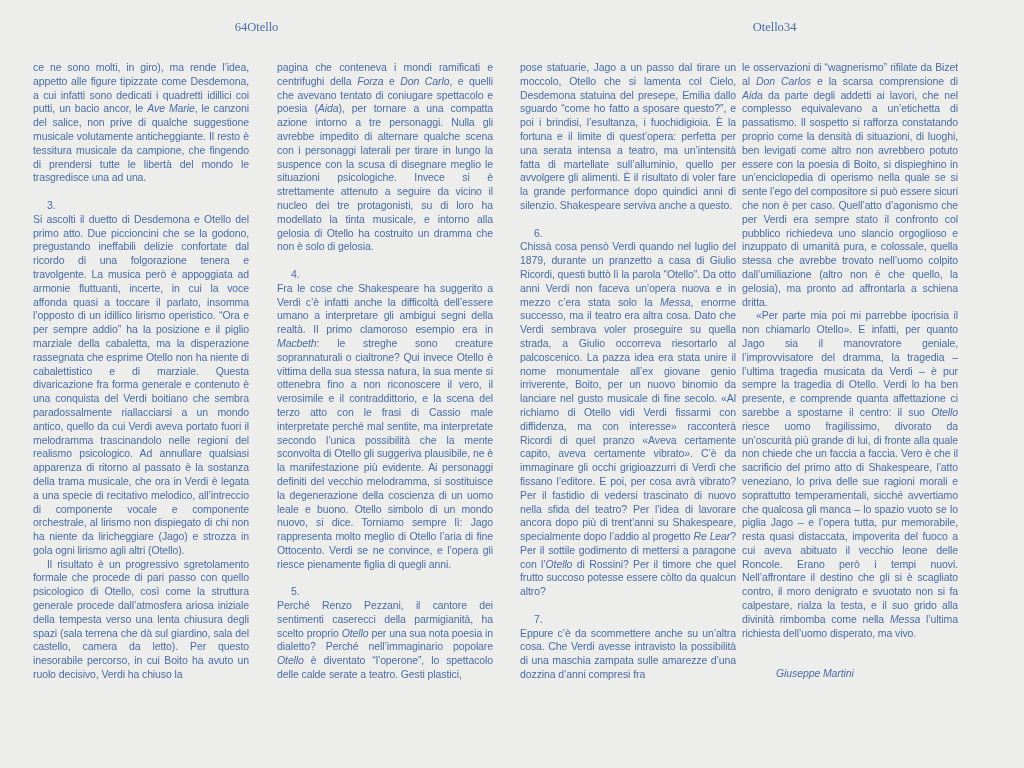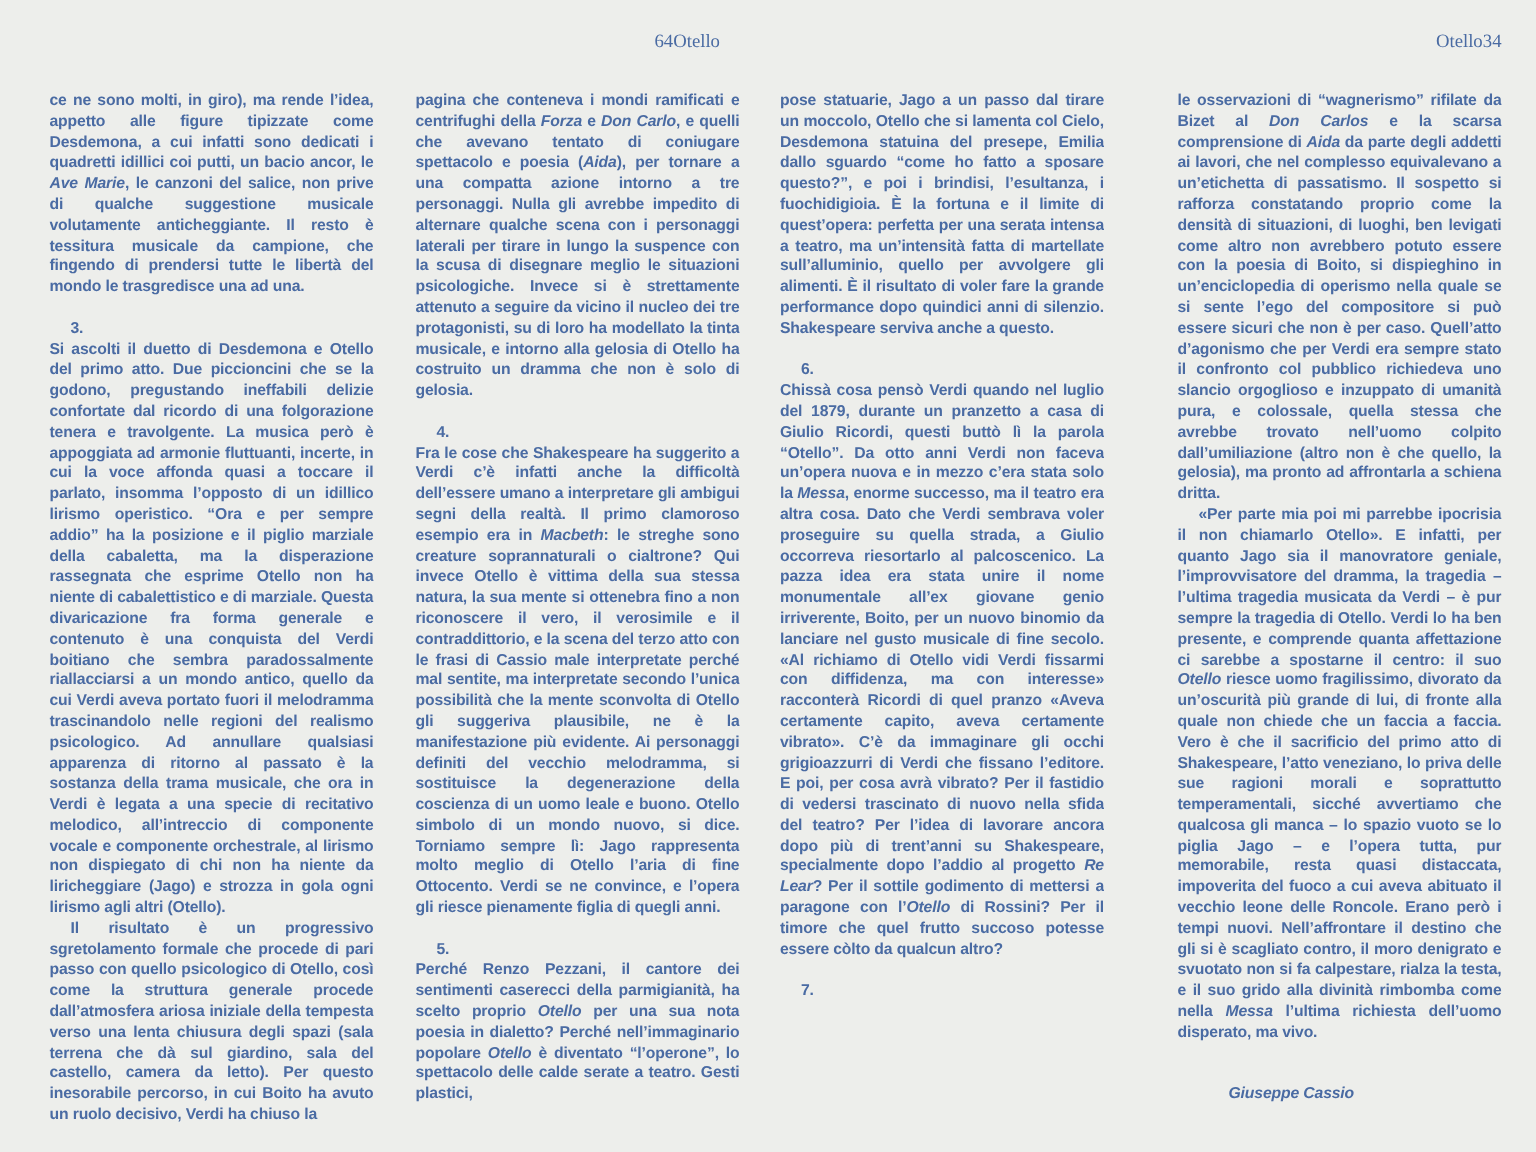--- a/index.html
+++ b/index.html
@@ -15,47 +15,46 @@
     font-family: "Liberation Sans", sans-serif;
   }
   .spread {
     position: absolute;
     inset: 0;
   }
   .page-header {
     position: absolute;
     top: 20px;
     display: flex;
-    justify-content: flex-end;
+    justify-content: center;
     font-family: "Liberation Serif", serif;
     font-size: 12.5px;
     line-height: 14px;
     color: #4a6ba3;
   }
   .page-header.left  { left: 33px;  width: 447px; }
   .page-header.right { left: 548px; width: 453px; }
   .col {
     position: absolute;
     top: 61px;
     width: 216px;
     height: 708px;
     overflow: hidden;
     color: #4a6ba3;
     font-size: 10.5px;
     line-height: 13.8px;
     letter-spacing: -0.1px;
     text-align: justify;
     hyphens: auto;
-    font-weight: bold;
     -webkit-hyphens: auto;
   }
   .col-1 { left: 33px; }
   .col-2 { left: 277px; }
   .col-3 { left: 520px; }
-  .col-4 { left: 785px; }
+  .col-4 { left: 742px; }
   .col p { margin: 0; }
   .blk-cont     { text-indent: 0; }
   .blk-para     { text-indent: 14px; }
   .blk-section  { text-indent: 14px; margin-top: 13.8px !important; }
   .blk-signature {
     margin-top: 27px !important;
     padding-left: 34px;
     font-style: italic;
     text-align: left;
     text-indent: 0;
@@ -88,20 +87,21 @@
       <p class="blk-section">4.</p>
       <p class="blk-cont">Fra le cose che Shakespeare ha suggerito a Verdi c’è infatti anche la difficoltà dell’essere umano a interpretare gli ambigui segni della realtà. Il primo clamoroso esempio era in <em>Macbeth</em>: le streghe sono creature soprannaturali o cialtrone? Qui invece Otello è vittima della sua stessa natura, la sua mente si ottenebra fino a non riconoscere il vero, il verosimile e il contraddittorio, e la scena del terzo atto con le frasi di Cassio male interpretate perché mal sentite, ma interpretate secondo l’unica possibilità che la mente sconvolta di Otello gli suggeriva plausibile, ne è la manifestazione più evidente. Ai personaggi definiti del vecchio melodramma, si sostituisce la degenerazione della coscienza di un uomo leale e buono. Otello simbolo di un mondo nuovo, si dice. Torniamo sempre lì: Jago rappresenta molto meglio di Otello l’aria di fine Ottocento. Verdi se ne convince, e l’opera gli riesce pienamente figlia di quegli anni.</p>
       <p class="blk-section">5.</p>
       <p class="blk-cont">Perché Renzo Pezzani, il cantore dei sentimenti caserecci della parmigianità, ha scelto proprio <em>Otello</em> per una sua nota poesia in dialetto? Perché nell’immaginario popolare <em>Otello</em> è diventato “l’operone”, lo spettacolo delle calde serate a teatro. Gesti plastici,</p>
     </div>
   <div class="col col-3">
       <p class="blk-cont">pose statuarie, Jago a un passo dal tirare un moccolo, Otello che si lamenta col Cielo, Desdemona statuina del presepe, Emilia dallo sguardo “come ho fatto a sposare questo?”, e poi i brindisi, l’esultanza, i fuochidigioia. È la fortuna e il limite di quest’opera: perfetta per una serata intensa a teatro, ma un’intensità fatta di martellate sull’alluminio, quello per avvolgere gli alimenti. È il risultato di voler fare la grande performance dopo quindici anni di silenzio. Shakespeare serviva anche a questo.</p>
       <p class="blk-section">6.</p>
       <p class="blk-cont">Chissà cosa pensò Verdi quando nel luglio del 1879, durante un pranzetto a casa di Giulio Ricordi, questi buttò lì la parola “Otello”. Da otto anni Verdi non faceva un’opera nuova e in mezzo c’era stata solo la <em>Messa</em>, enorme successo, ma il teatro era altra cosa. Dato che Verdi sembrava voler proseguire su quella strada, a Giulio occorreva riesortarlo al palcoscenico. La pazza idea era stata unire il nome monumentale all’ex giovane genio irriverente, Boito, per un nuovo binomio da lanciare nel gusto musicale di fine secolo. «Al richiamo di Otello vidi Verdi fissarmi con diffidenza, ma con interesse» racconterà Ricordi di quel pranzo «Aveva certamente capito, aveva certamente vibrato». C’è da immaginare gli occhi grigioazzurri di Verdi che fissano l’editore. E poi, per cosa avrà vibrato? Per il fastidio di vedersi trascinato di nuovo nella sfida del teatro? Per l’idea di lavorare ancora dopo più di trent’anni su Shakespeare, specialmente dopo l’addio al progetto <em>Re Lear</em>? Per il sottile godimento di mettersi a paragone con l’<em>Otello</em> di Rossini? Per il timore che quel frutto succoso potesse essere còlto da qualcun altro?</p>
       <p class="blk-section">7.</p>
+      <p class="blk-cont">Eppure c’è da scommettere anche su un’altra cosa. Che Verdi avesse intravisto la possibilità di una maschia zampata sulle amarezze d’una dozzina d’anni compresi fra</p>
     </div>
   <div class="col col-4">
       <p class="blk-cont">le osservazioni di “wagnerismo” rifilate da Bizet al <em>Don Carlos</em> e la scarsa comprensione di <em>Aida</em> da parte degli addetti ai lavori, che nel complesso equivalevano a un’etichetta di passatismo. Il sospetto si rafforza constatando proprio come la densità di situazioni, di luoghi, ben levigati come altro non avrebbero potuto essere con la poesia di Boito, si dispieghino in un’enciclopedia di operismo nella quale se si sente l’ego del compositore si può essere sicuri che non è per caso. Quell’atto d’agonismo che per Verdi era sempre stato il confronto col pubblico richiedeva uno slancio orgoglioso e inzuppato di umanità pura, e colossale, quella stessa che avrebbe trovato nell’uomo colpito dall’umiliazione (altro non è che quello, la gelosia), ma pronto ad affrontarla a schiena dritta.</p>
       <p class="blk-para">«Per parte mia poi mi parrebbe ipocrisia il non chiamarlo Otello». E infatti, per quanto Jago sia il manovratore geniale, l’improvvisatore del dramma, la tragedia – l’ultima tragedia musicata da Verdi – è pur sempre la tragedia di Otello. Verdi lo ha ben presente, e comprende quanta affettazione ci sarebbe a spostarne il centro: il suo <em>Otello</em> riesce uomo fragilissimo, divorato da un’oscurità più grande di lui, di fronte alla quale non chiede che un faccia a faccia. Vero è che il sacrificio del primo atto di Shakespeare, l’atto veneziano, lo priva delle sue ragioni morali e soprattutto temperamentali, sicché avvertiamo che qualcosa gli manca – lo spazio vuoto se lo piglia Jago – e l’opera tutta, pur memorabile, resta quasi distaccata, impoverita del fuoco a cui aveva abituato il vecchio leone delle Roncole. Erano però i tempi nuovi. Nell’affrontare il destino che gli si è scagliato contro, il moro denigrato e svuotato non si fa calpestare, rialza la testa, e il suo grido alla divinità rimbomba come nella <em>Messa</em> l’ultima richiesta dell’uomo disperato, ma vivo.</p>
-      <p class="blk-signature">Giuseppe Cassio</p>
+      <p class="blk-signature">Giuseppe Martini</p>
     </div>
 
 </div>
 
 </body></html>

